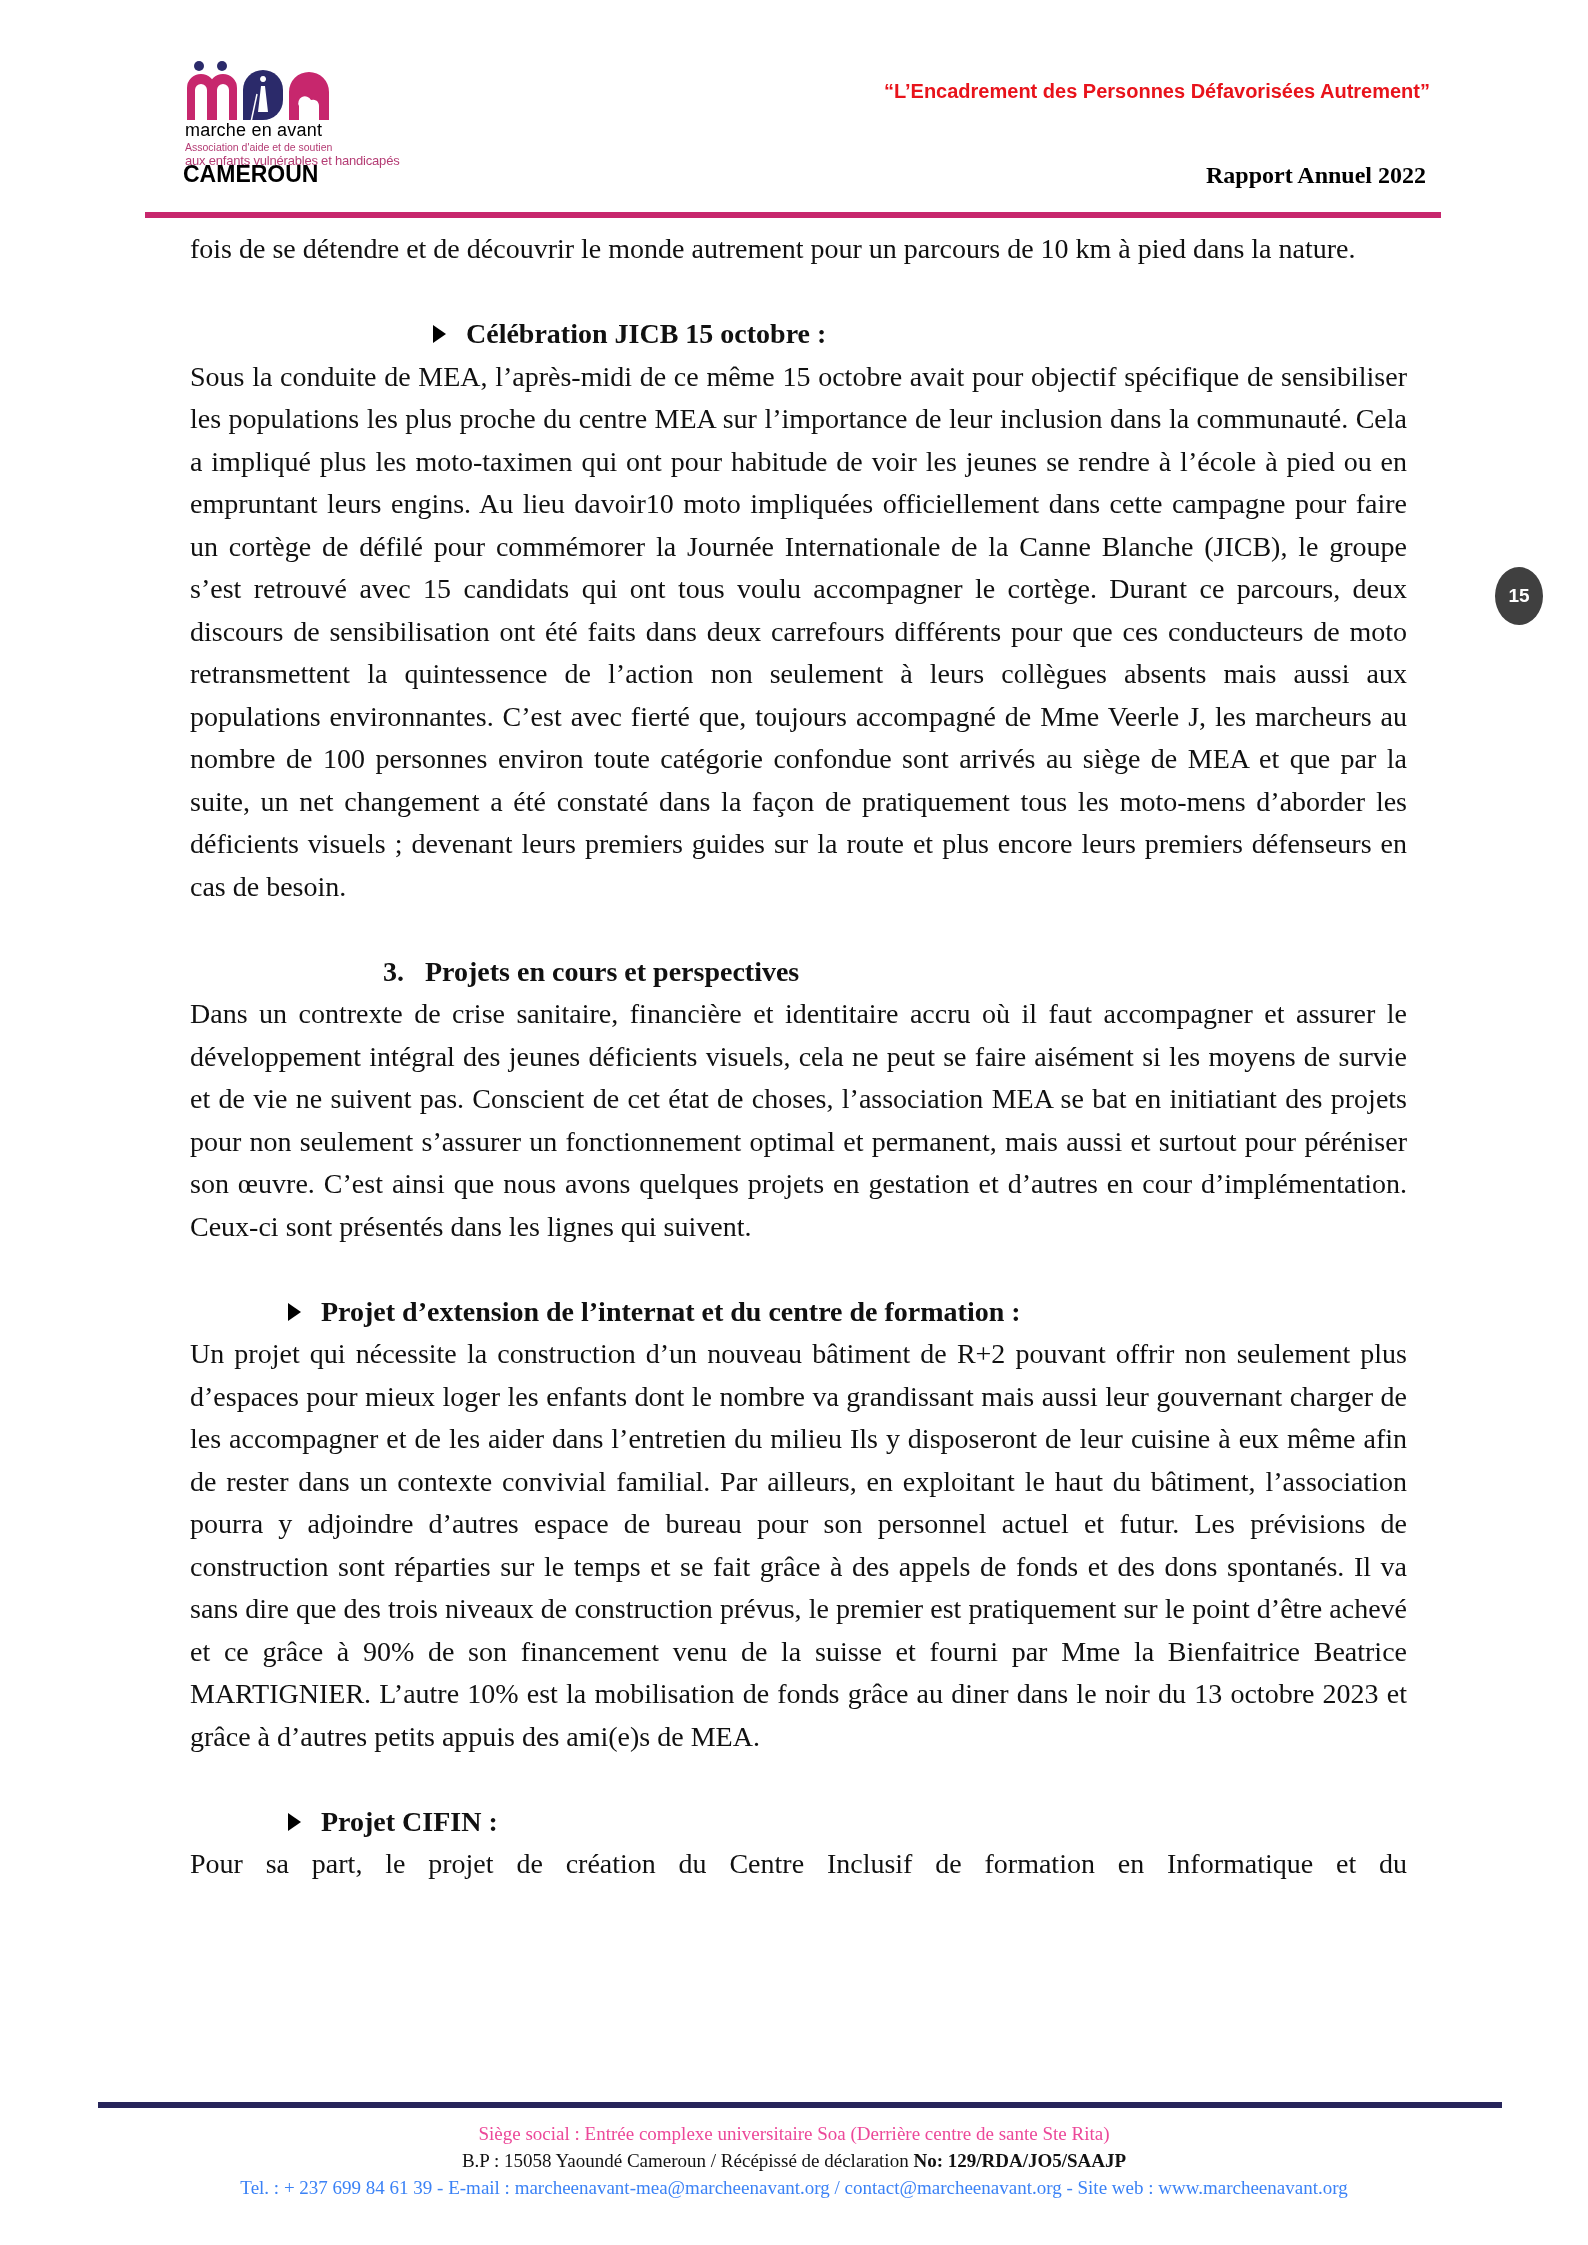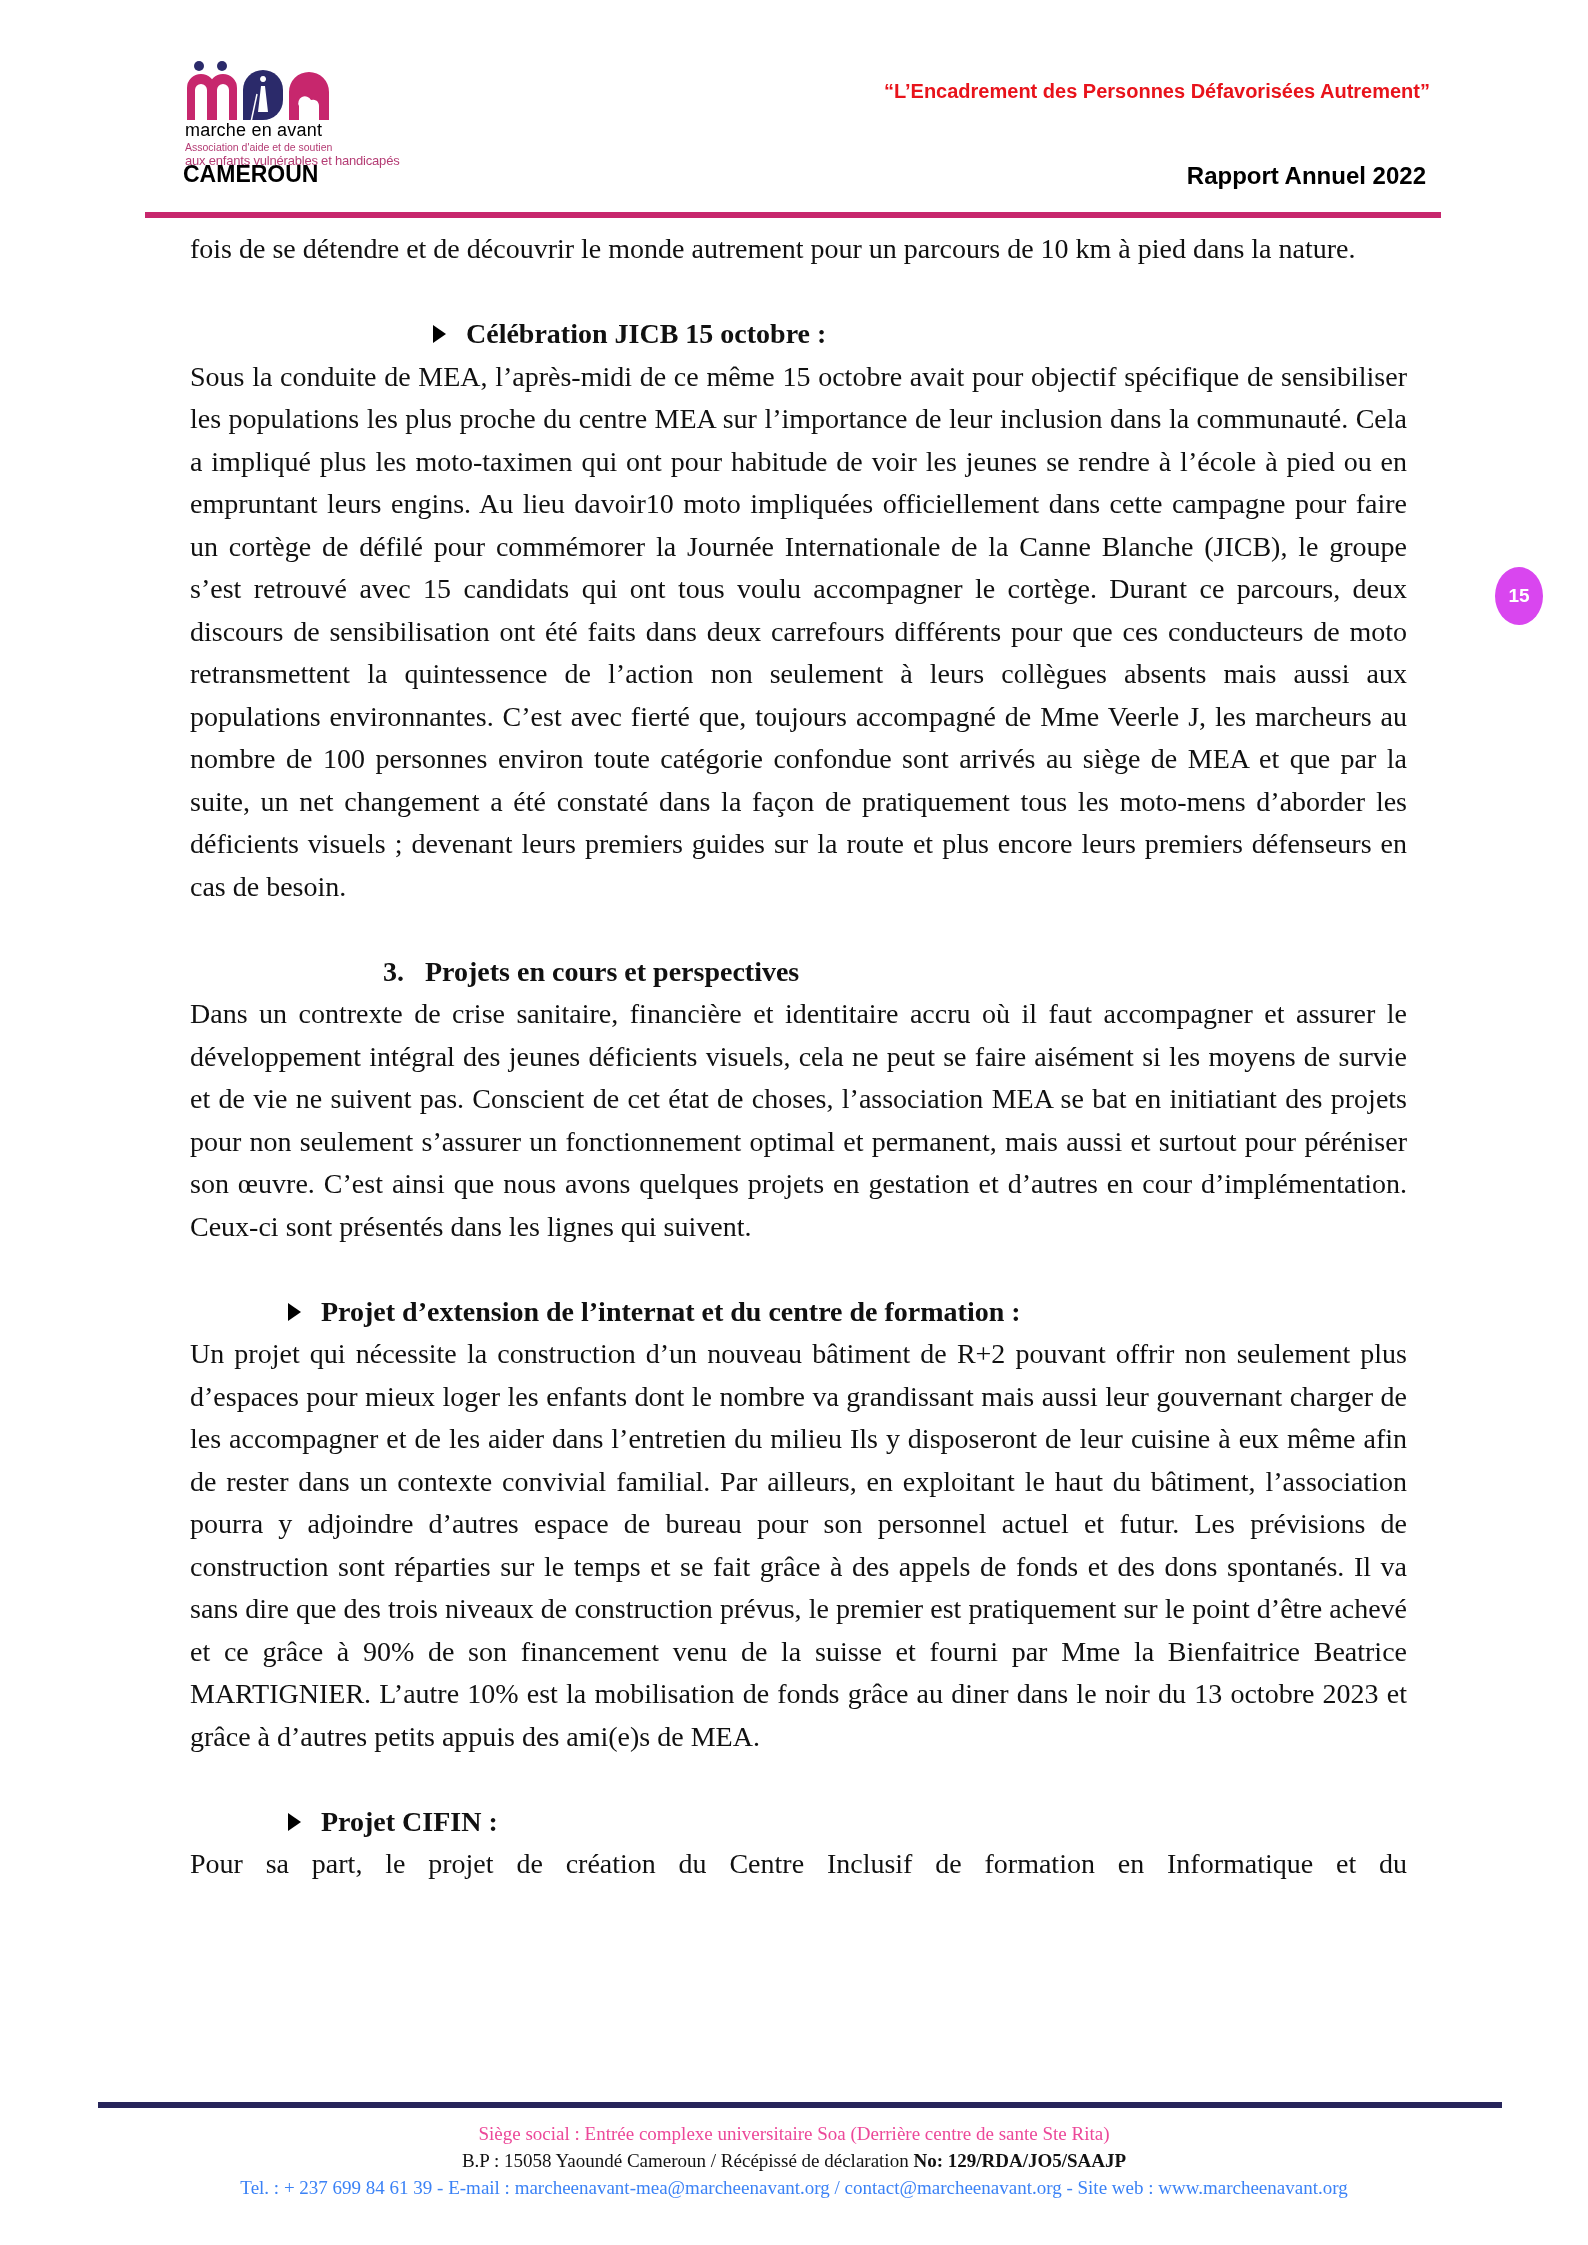--- a/index.html
+++ b/index.html
@@ -8,25 +8,25 @@
 
   
   .logo { position: absolute; left: 180px; top: 60px; width: 170px; height: 125px; }
   .logo-mark { position: absolute; left: 5px; top: 0; width: 160px; height: 70px; }
   .logo-name { position: absolute; left: 5px; top: 60px; font-family: "Liberation Sans", sans-serif; font-weight: normal; font-size: 18px; color: #000000; letter-spacing: 0.2px; white-space: nowrap; }
   .logo-sub1 { position: absolute; left: 5px; top: 81px; font-family: "Liberation Sans", sans-serif; font-size: 10.5px; color: #b43c74; white-space: nowrap; }
   .logo-sub2 { position: absolute; left: 5px; top: 93px; font-family: "Liberation Sans", sans-serif; font-size: 13px; color: #b43c74; white-space: nowrap; letter-spacing: -0.2px; }
   .logo-country { position: absolute; left: 3px; top: 101px; font-family: "Liberation Sans", sans-serif; font-weight: bold; font-size: 23px; color: #000; white-space: nowrap; }
 
   .tagline { position: absolute; right: 158px; top: 80px; font-family: "Liberation Sans", sans-serif; font-weight: bold; font-size: 20px; color: #e8131b; white-space: nowrap; }
-  .report-title { position: absolute; right: 162px; top: 162px; font-family: Liberation Sans, sans-serif; font-weight: bold; font-size: 24px; color: #000; white-space: nowrap; }
+  .report-title { position: absolute; right: 162px; top: 162px; font-family: Liberation Serif, serif; font-weight: bold; font-size: 24px; color: #000; white-space: nowrap; }
   .header-rule { position: absolute; left: 145px; top: 212px; width: 1296px; height: 6px; background: #c7276d; }
 
   
-  .page-badge { position: absolute; left: 1495px; top: 567px; width: 48px; height: 58px; border-radius: 50%; background: #d946ef; color: #fff; font-family: "Liberation Sans", sans-serif; font-weight: bold; font-size: 19px; display: flex; align-items: center; justify-content: center; }
+  .page-badge { position: absolute; left: 1495px; top: 567px; width: 48px; height: 58px; border-radius: 50%; background: #404040; color: #fff; font-family: "Liberation Sans", sans-serif; font-weight: bold; font-size: 19px; display: flex; align-items: center; justify-content: center; }
 
   
   .content { position: absolute; left: 190px; top: 228px; width: 1217px; font-size: 28px; line-height: 42.5px; }
   .content p { text-align: justify; }
   .spacer { height: 42.5px; }
   .bullet-heading { font-weight: bold; display: flex; align-items: center; }
   .bullet-heading .arrow { display: inline-block; width: 0; height: 0; border-top: 9px solid transparent; border-bottom: 9px solid transparent; border-left: 13px solid #000; margin-right: 20px; }
   .bh-1 { padding-left: 243px; }
   .bh-2 { padding-left: 98px; }
   .num-heading { font-weight: bold; padding-left: 193px; }

